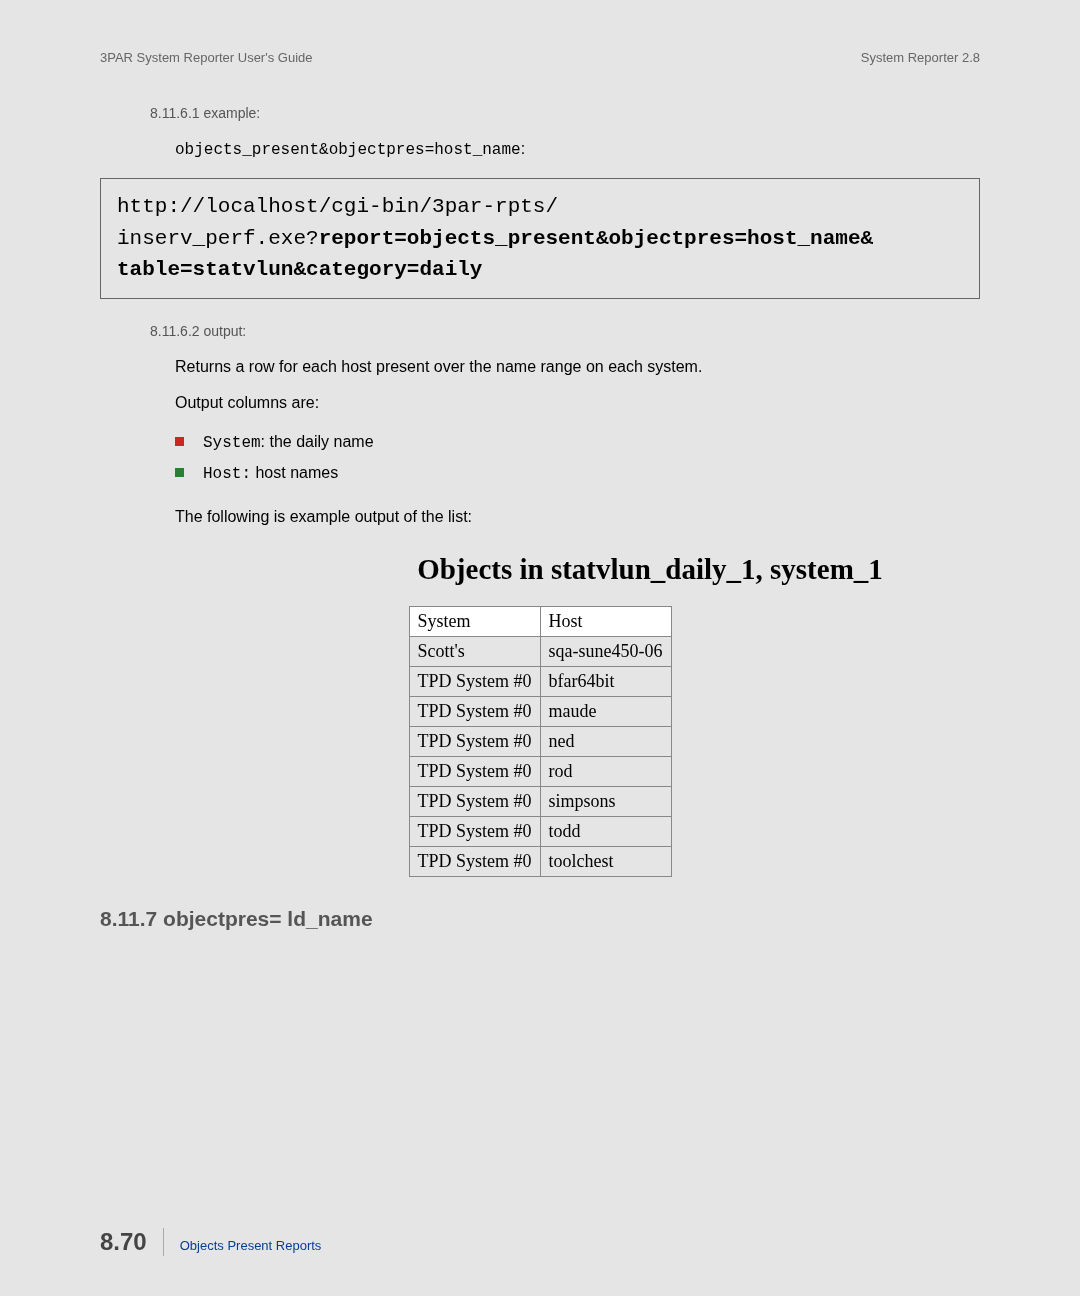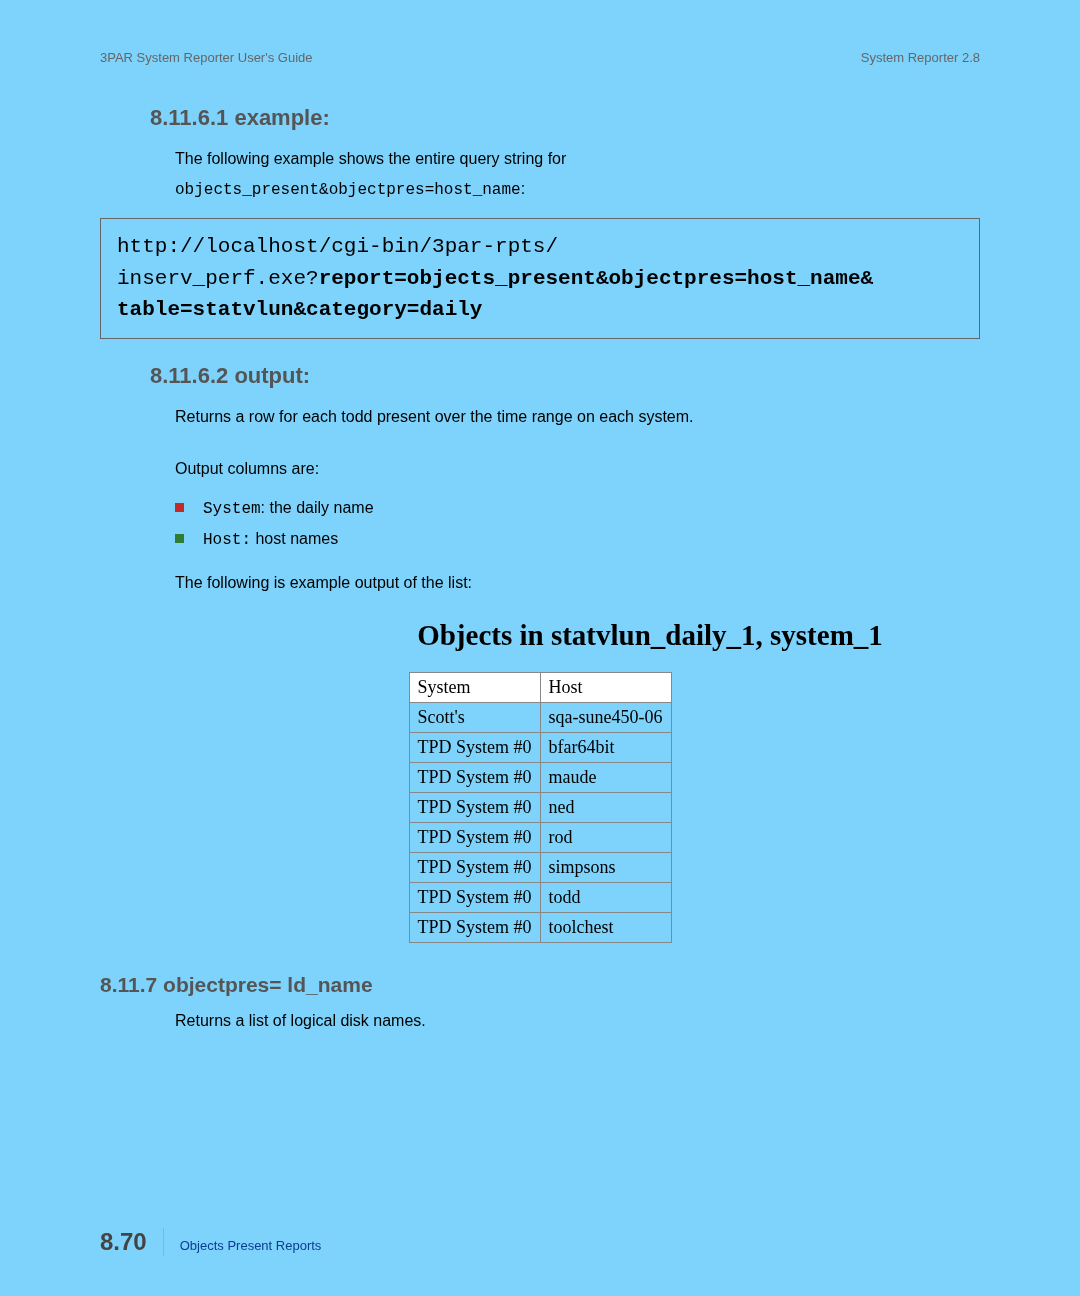--- a/index.html
+++ b/index.html
@@ -8,32 +8,32 @@
     background: #fff;
     font-family: "Segoe UI", "Helvetica Neue", Arial, sans-serif;
     color: #000;
   }
   .page {
     width: 1080px;
     height: 1296px;
     position: relative;
     box-sizing: border-box;
     padding: 50px 100px 40px 100px;
-    background: #7dd3fc;
+    background: #e5e5e5;
   }
   .header-row {
     display: flex;
     justify-content: space-between;
     font-size: 13px;
     color: #666;
     margin-bottom: 40px;
   }
   .sec-h3 {
-    font-size: 22px;
-    font-weight: bold;
+    font-size: 14px;
+    font-weight: normal;
     color: #555;
     margin: 8px 0 16px 0;
     padding-left: 50px;
   }
   .body-text {
     font-size: 16px;
     margin: 0 0 6px 0;
     padding-left: 75px;
     line-height: 1.5;
   }
@@ -124,35 +124,32 @@
 
 <div class="page">
 
   <div class="header-row">
     <span>3PAR System Reporter User's Guide</span>
     <span>System Reporter 2.8</span>
   </div>
 
   <h3 class="sec-h3">8.11.6.1 example:</h3>
   <p class="body-text">
-    <span>The following example shows the entire query string for</span>
-  </p>
-  <p class="body-text">
     <span class="mono">objects_present&amp;objectpres=host_name</span><span>:</span>
   </p>
 
   <div class="code-box">
     <div>http://localhost/cgi-bin/3par-rpts/</div>
     <div><span>inserv_perf.exe?</span><span class="bold">report=objects_present&amp;objectpres=host_name&amp;</span></div>
     <div class="bold">table=statvlun&amp;category=daily</div>
   </div>
 
   <h3 class="sec-h3">8.11.6.2 output:</h3>
-  <p class="body-text">Returns a row for each todd present over the time range on each system.</p>
-  <p class="body-text" style="margin-top:28px">Output columns are:</p>
+  <p class="body-text">Returns a row for each host present over the name range on each system.</p>
+  <p class="body-text" style="margin-top:12px">Output columns are:</p>
 
   <ul class="bullet-list">
     <li>
       <span class="sq red"></span>
       <span class="mono">System</span><span>: the daily name</span>
     </li>
     <li>
       <span class="sq green"></span>
       <span class="mono">Host:</span><span> host names</span>
     </li>
@@ -197,20 +194,19 @@
           <td>todd</td>
         </tr>
     <tr>
           <td>TPD System #0</td>
           <td>toolchest</td>
         </tr>
   </tbody>
     </table>
 
   <h2 class="sec-h2">8.11.7 objectpres= ld_name</h2>
-  <p class="body-text">Returns a list of logical disk names.</p>
 
   <div class="footer">
     <span class="page-num">8.70</span>
     <span class="footer-title">Objects Present Reports</span>
   </div>
 
 </div>
 
 </body></html>

